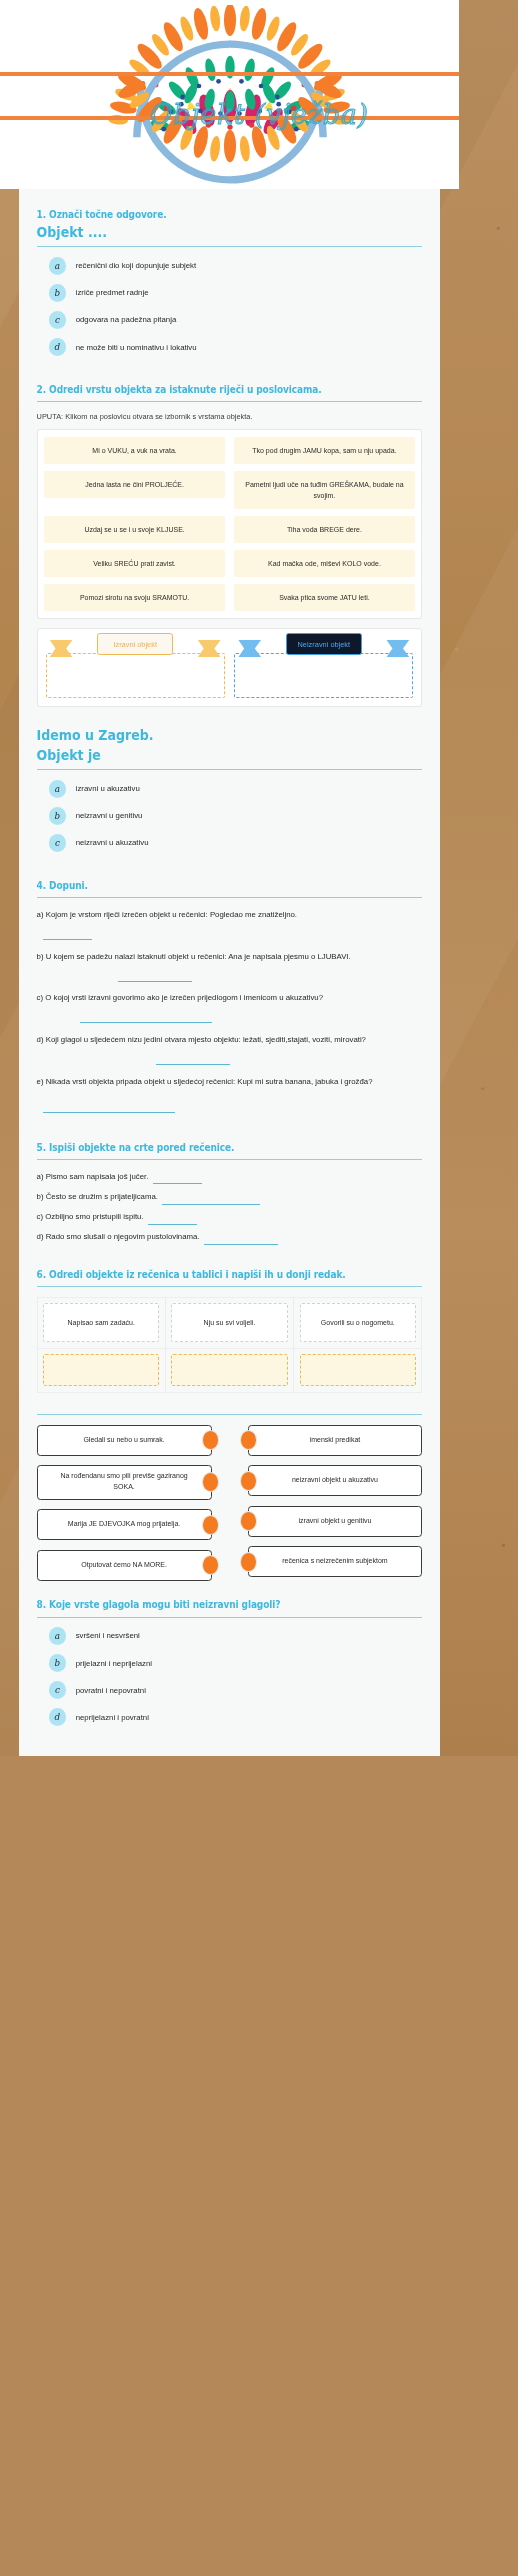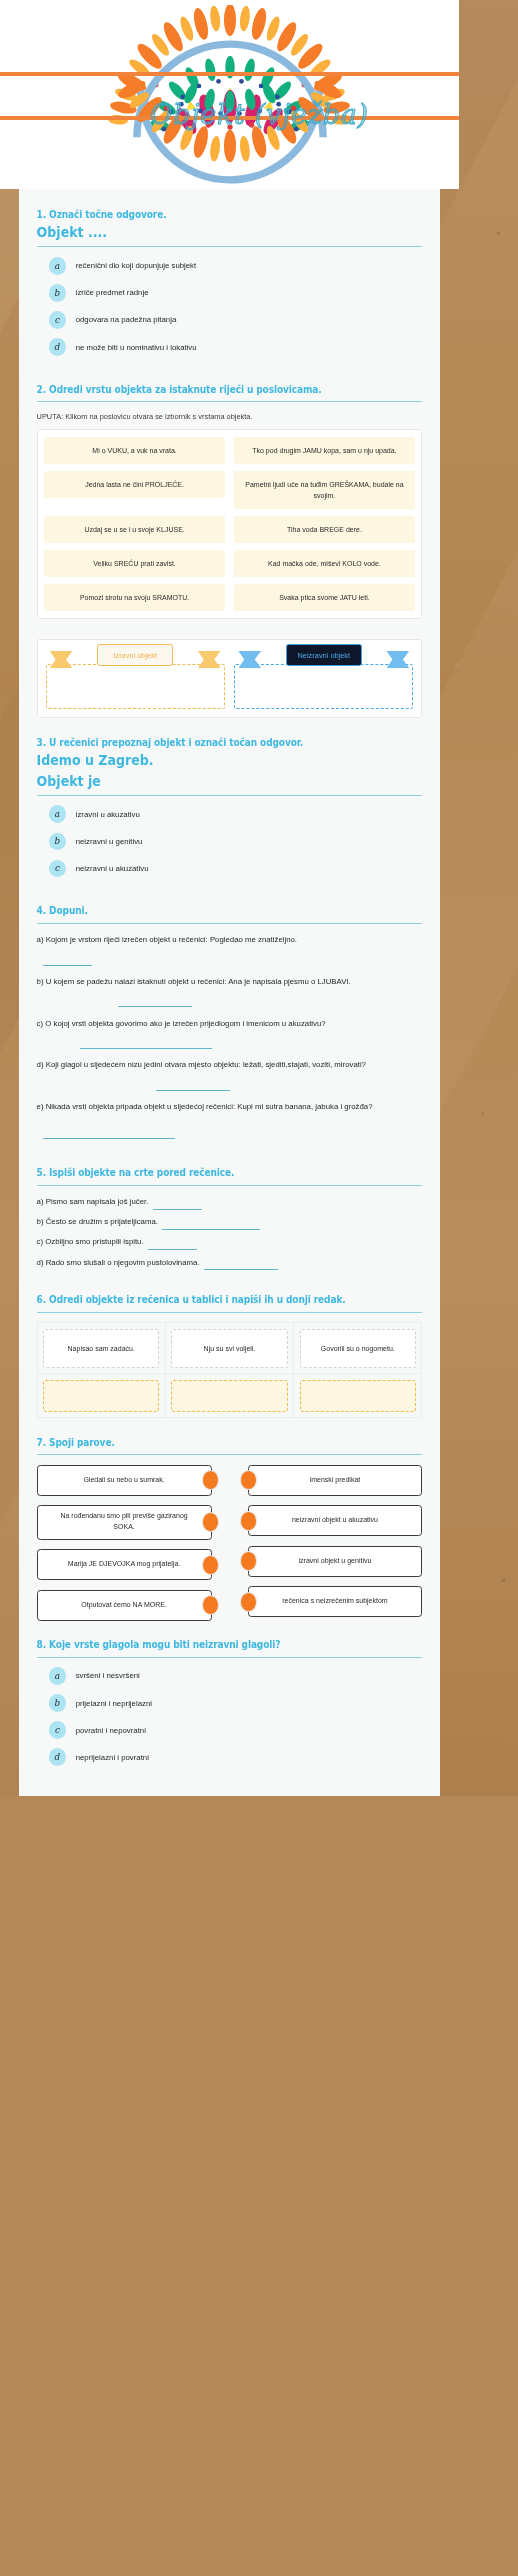--- a/index.html
+++ b/index.html
@@ -81,21 +81,21 @@
   .panel{background:#fff;border:0.7px solid #e6e6e6;border-radius:2.7px;padding:6.8px;}
   .prov-grid{display:grid;grid-template-columns:1fr 1fr;gap:6.8px 9.5px;}
   .prov{
     background:#fdf6e0;border-radius:2px;
     padding:8px 5.4px;text-align:center;
     font-size:7px;color:#2a2a2a;line-height:1.6;
     align-self:start;
   }
 
   
-  .dz-wrap{display:grid;grid-template-columns:1fr 1fr;gap:9.5px;margin-top:20px;
+  .dz-wrap{display:grid;grid-template-columns:1fr 1fr;gap:9.5px;margin-top:9px;
            background:#fff;border:0.7px solid #e6e6e6;border-radius:2.7px;padding:6.8px 8px 8px;}
   .dz{position:relative;padding-top:17.6px;}
   .dz-box{height:45px;border-radius:2px;background:#fff;}
   .dz-orange .dz-box{border:1.4px dashed #f0b952;}
   .dz-blue .dz-box{border:1.4px dashed #4aa8e8;}
   .ribbon{
     position:absolute;top:-2.7px;left:50%;transform:translateX(-50%);
     z-index:2;min-width:76px;text-align:center;
     padding:4.7px 6.8px;border-radius:2.7px;font-size:7.4px;line-height:1.5;
   }
@@ -357,21 +357,20 @@
         <div class="dz dz-blue">
           <div class="rib-tail l tail-b"></div>
           <div class="rib-tail r tail-b"></div>
           <div class="ribbon rib-b">Neizravni objekt</div>
           <div class="dz-box"></div>
         </div>
       </div>
     </section>
 
     <section class="sec">
-      <h2 class="q">3. U rečenici prepoznaj objekt i označi točan odgovor.</h2>
       <div class="qsub">Idemo u Zagreb.</div>
       <div class="qsub">Objekt je</div>
       <hr class="hr-thin">
       <ul class="mc">
         <li>
           <span class="bub">a</span>
           <span class="mc-label">izravni u akuzativu</span>
         </li>
         <li>
           <span class="bub">b</span>
@@ -391,21 +390,21 @@
       <div class="fib">a) Kojom je vrstom riječi izrečen objekt u rečenici: Pogledao me znatiželjno.</div>
       <div class="blank-row">
         <span class="blank b-sm"></span>
       </div>
 
       <div class="fib">b) U kojem se padežu nalazi istaknuti objekt u rečenici: Ana je napisala pjesmu o LJUBAVI.</div>
       <div class="blank-row" style="margin-left:81px">
         <span class="blank b-md"></span>
       </div>
 
-      <div class="fib">c) O kojoj vrsti objekta govorimo ako je izrečen prijedlogom i imenicom u akuzativu?</div>
+      <div class="fib">c) O kojoj vrsti izravni govorimo ako je izrečen prijedlogom i imenicom u akuzativu?</div>
       <div class="blank-row" style="margin-left:43px">
         <span class="blank b-xl"></span>
       </div>
 
       <div class="fib">d) Koji glagol u sljedećem nizu jedini otvara mjesto objektu: ležati, sjediti,stajati, voziti, mirovati?</div>
       <div class="blank-row" style="margin-left:119px">
         <span class="blank b-md"></span>
       </div>
 
       <div class="fib">e) Nikada vrsti objekta pripada objekt u sljedećoj rečenici: Kupi mi sutra banana, jabuka i grožđa?</div>
@@ -460,21 +459,20 @@
           </td>
           <td>
             <div class="t6-drop"></div>
           </td>
         </tr>
       </tbody>
         </table>
     </section>
 
     <section class="sec">
-      <h2 class="q">7. Spoji parove.</h2>
       <hr class="hr-thin">
       <div class="match">
         <div class="mcol">
           <div class="mitem">
             <span>Gledali su nebo u sumrak.</span>
             <span class="dot dot-r"></span>
           </div>
           <div class="mitem">
             <span>Na rođendanu smo pili previše gaziranog SOKA.</span>
             <span class="dot dot-r"></span>

